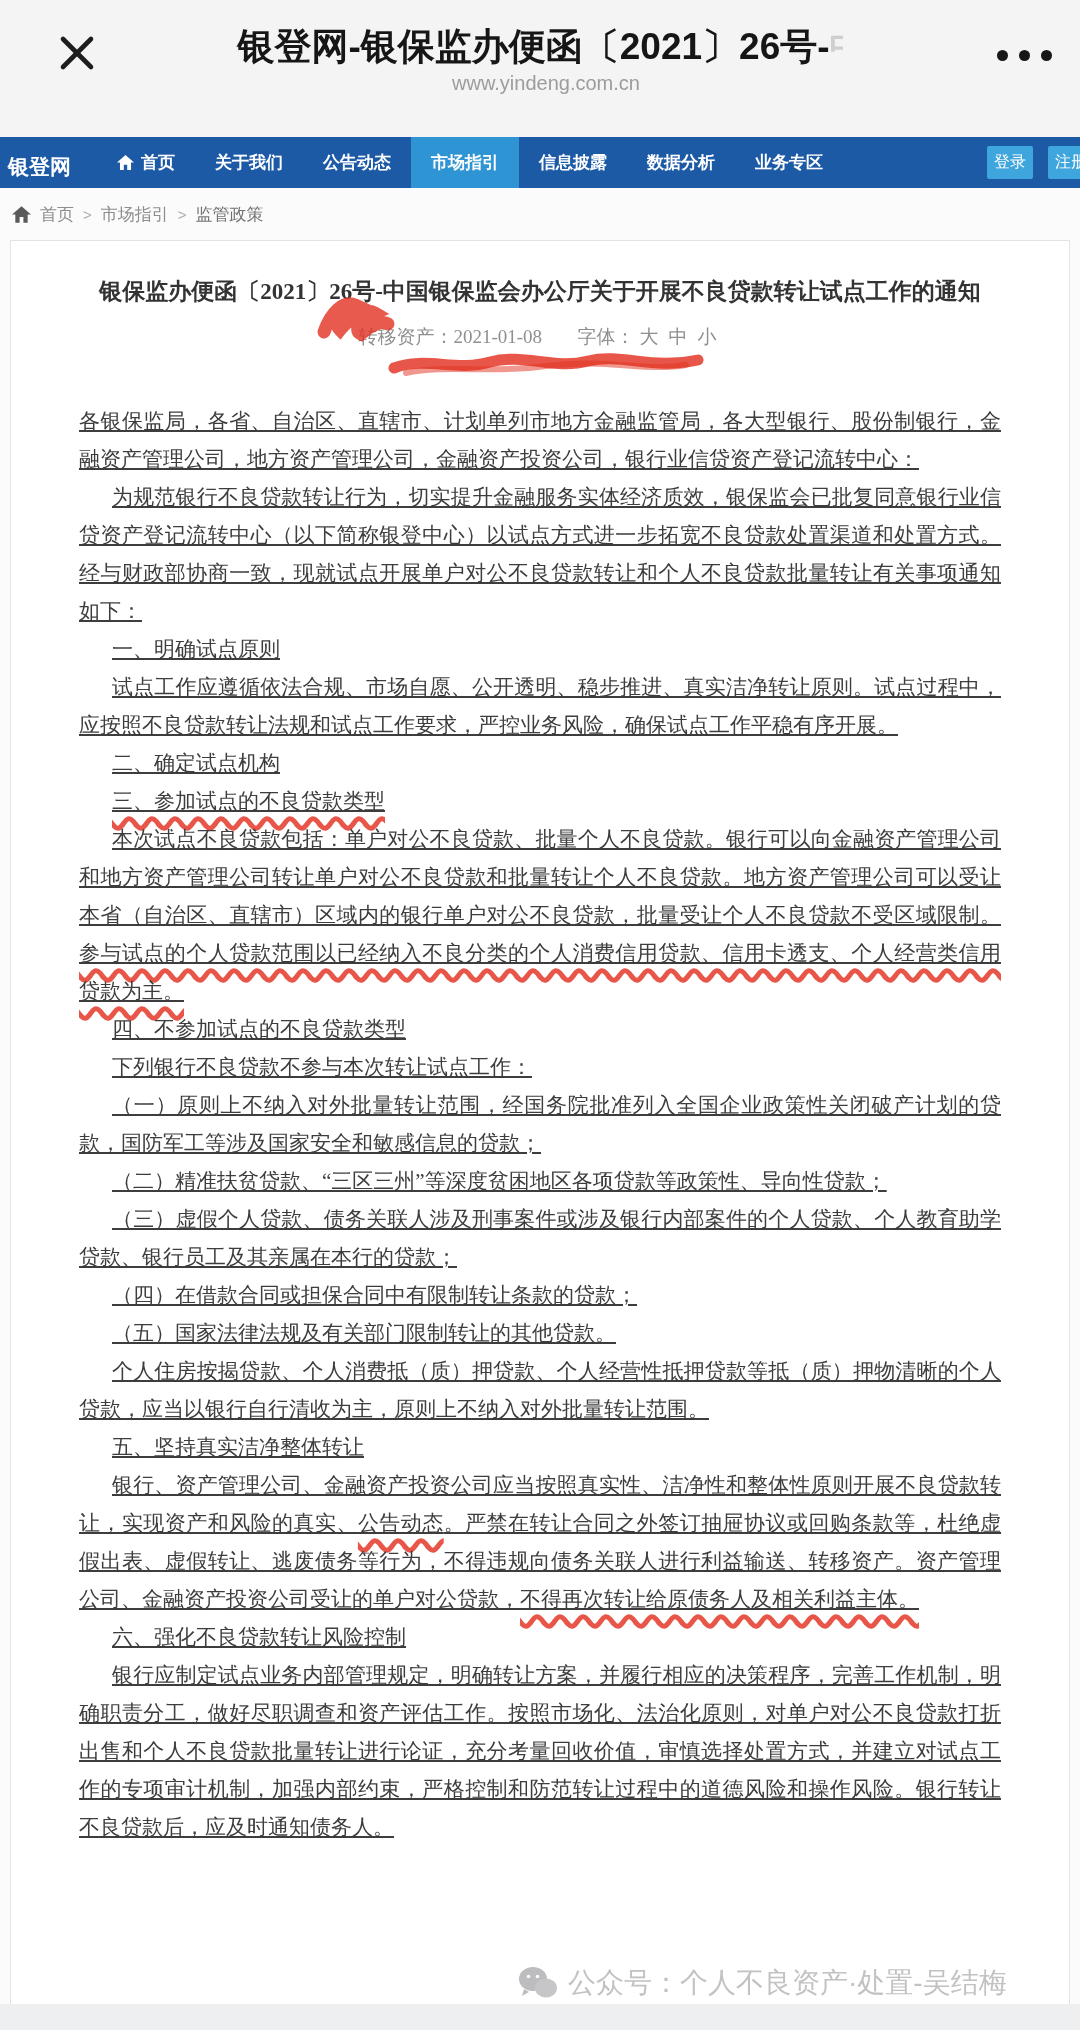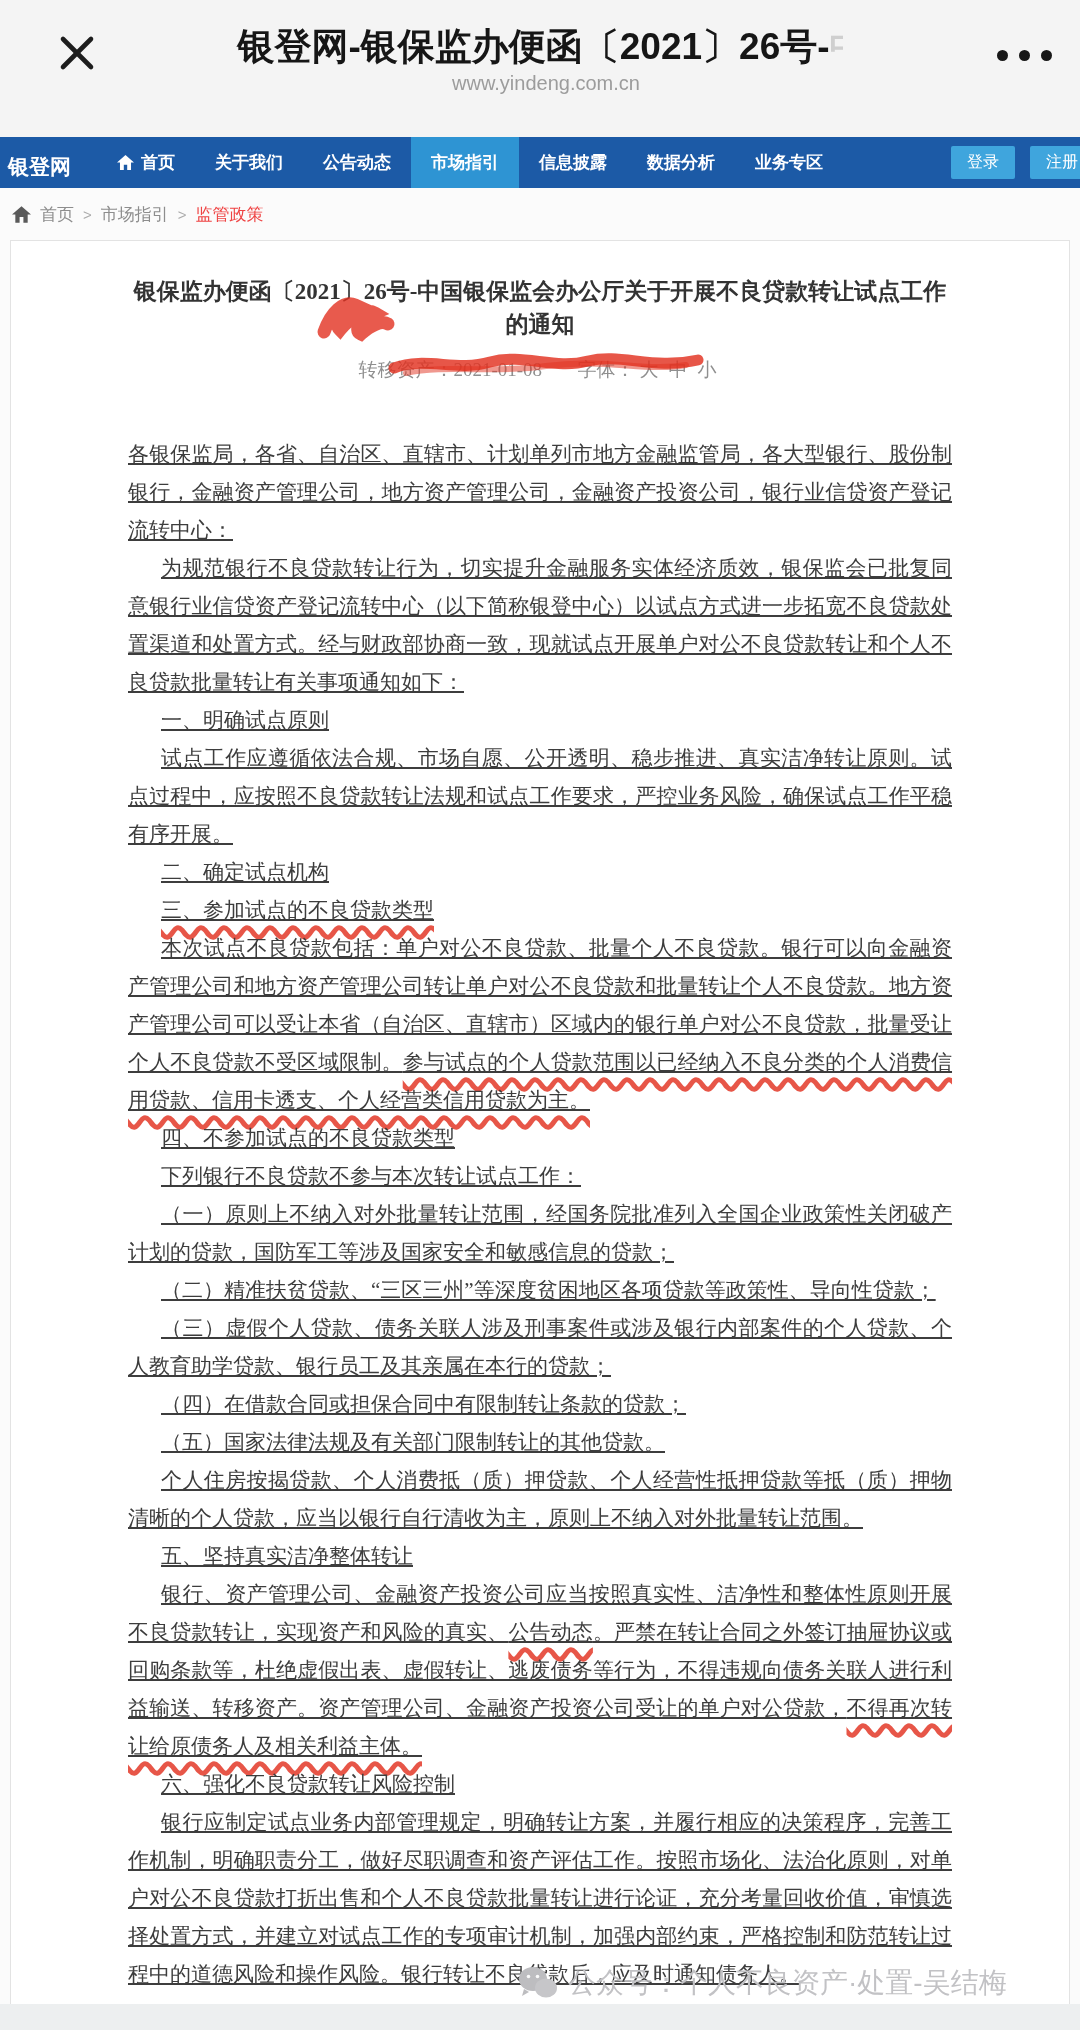--- a/index.html
+++ b/index.html
@@ -15,32 +15,32 @@
   .wx-url{position:absolute;top:72px;left:12px;right:0;text-align:center;font-size:20px;color:#9c9c9c;}
   .wx-dots{position:absolute;right:28px;top:50px;display:flex;gap:11px;cursor:pointer;}
   .wx-dots i{width:11px;height:11px;border-radius:50%;background:#181818;}
 
   
   .navbar{height:51px;background:#1c5aa6;display:flex;align-items:stretch;color:#fff;position:relative;}
   .nav-logo{font-size:21px;font-weight:bold;display:flex;align-items:center;padding:0 26px 0 8px;margin-top:8px;}
   .nav-item{display:flex;align-items:center;gap:7px;padding:0 20px;font-size:17px;font-weight:bold;cursor:pointer;}
   .nav-item.active{background:#2e94d3;}
   .nav-auth{margin-left:auto;display:flex;align-items:center;gap:15px;margin-right:-14px;}
-  .nav-btn{background:#3fa5dd;color:#fff;font-size:16px;padding:6px 16px;border-radius:2px;cursor:pointer;white-space:nowrap;}
+  .nav-btn{background:#3fa5dd;color:#fff;font-size:16px;padding:6px 7px;border-radius:2px;cursor:pointer;white-space:nowrap;}
 
   
   .breadcrumb{height:52px;display:flex;align-items:center;gap:9px;padding-left:12px;
               font-size:17px;color:#8d8d8d;background:#fbfbfb;}
   .crumb{cursor:pointer;}
-  .crumb-active{color:#ef4444;}
+  .crumb-active{color:#737373;}
   .crumb-sep{color:#ababab;font-size:15px;}
 
   
   .card{margin:0 10px;background:#fff;border:1px solid #e3e3e3;border-bottom:none;
-        height:1790px;padding:34px 117px 0;box-sizing:border-box;position:relative;
+        height:1790px;padding:34px 68px 0;box-sizing:border-box;position:relative;
         font-family:"Liberation Serif","DejaVu Serif",serif;}
   .art-title{text-align:center;font-size:23px;font-weight:bold;color:#333;line-height:33px;}
   .art-meta{text-align:center;font-size:19px;color:#8f8f8f;margin-top:16px;}
   .art-meta .sz{margin:0 5px;cursor:pointer;}
   .art-body{margin-top:52px;font-size:21px;color:#3d3d3d;line-height:38px;text-align:justify;}
   .art-body p{margin:0;text-decoration:underline;}
   .art-body p.indent,.art-body p.heading{text-indent:33px;}
   .mk{text-decoration-line:underline;text-decoration-style:wavy;
       text-decoration-color:rgba(226,49,32,.82);text-decoration-thickness:4.5px;
       text-underline-offset:9px;}

